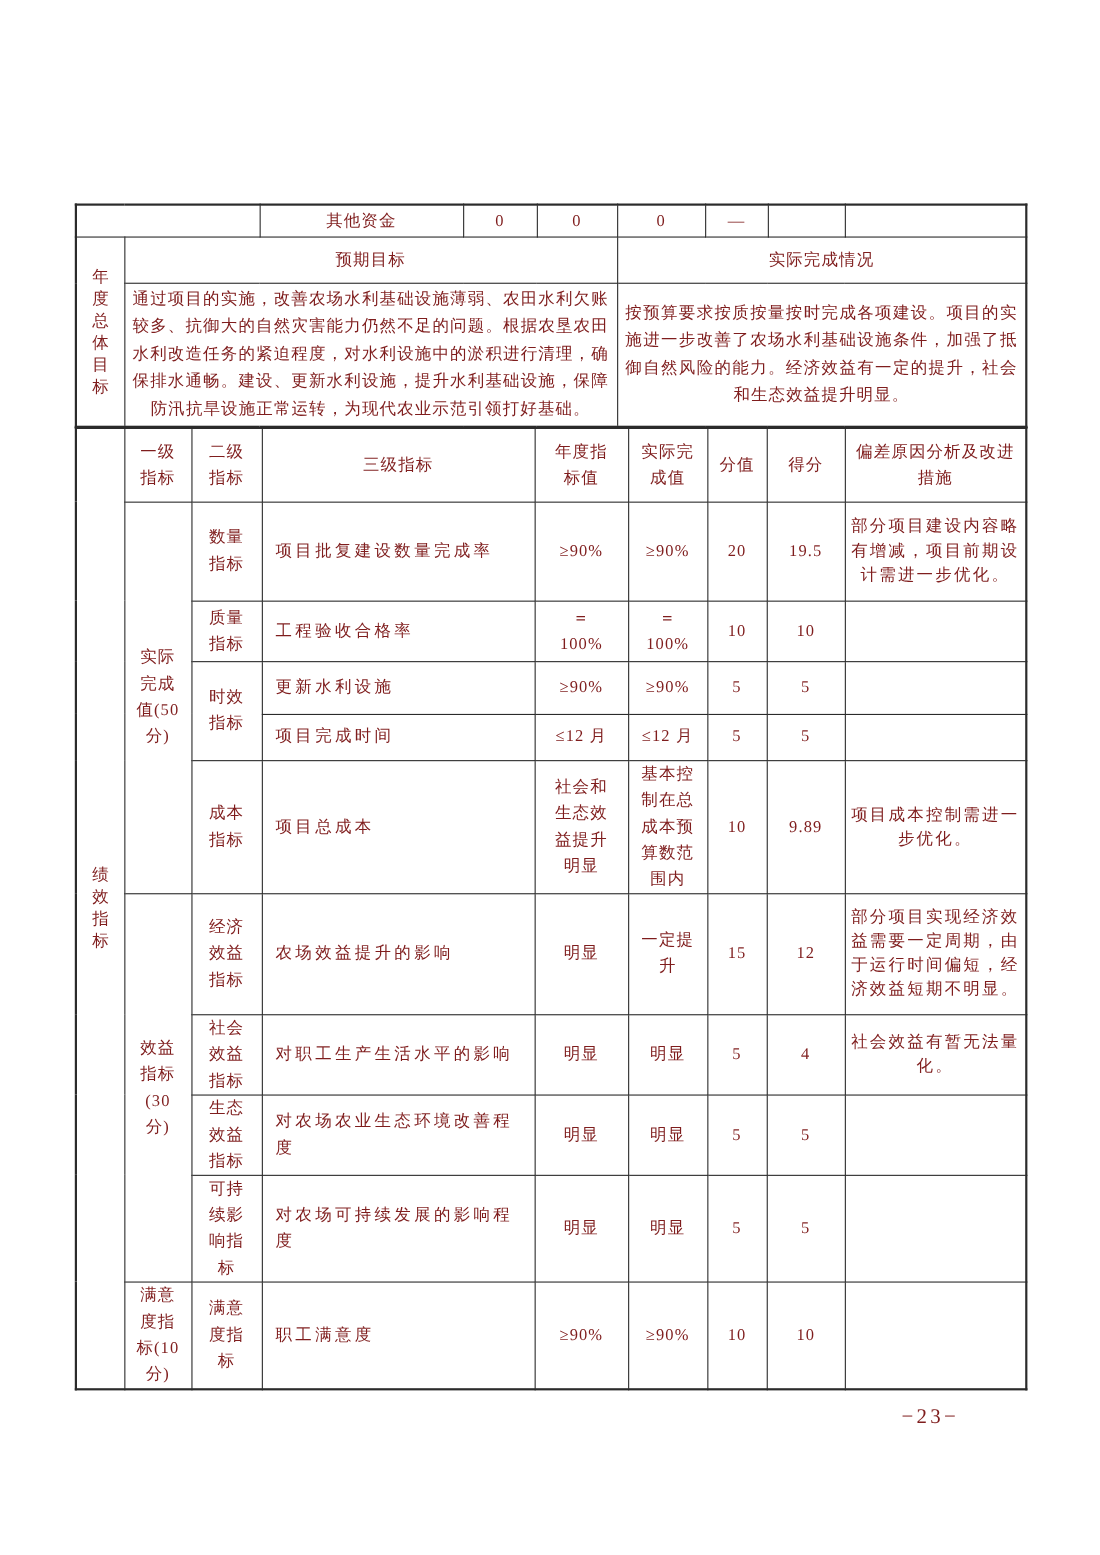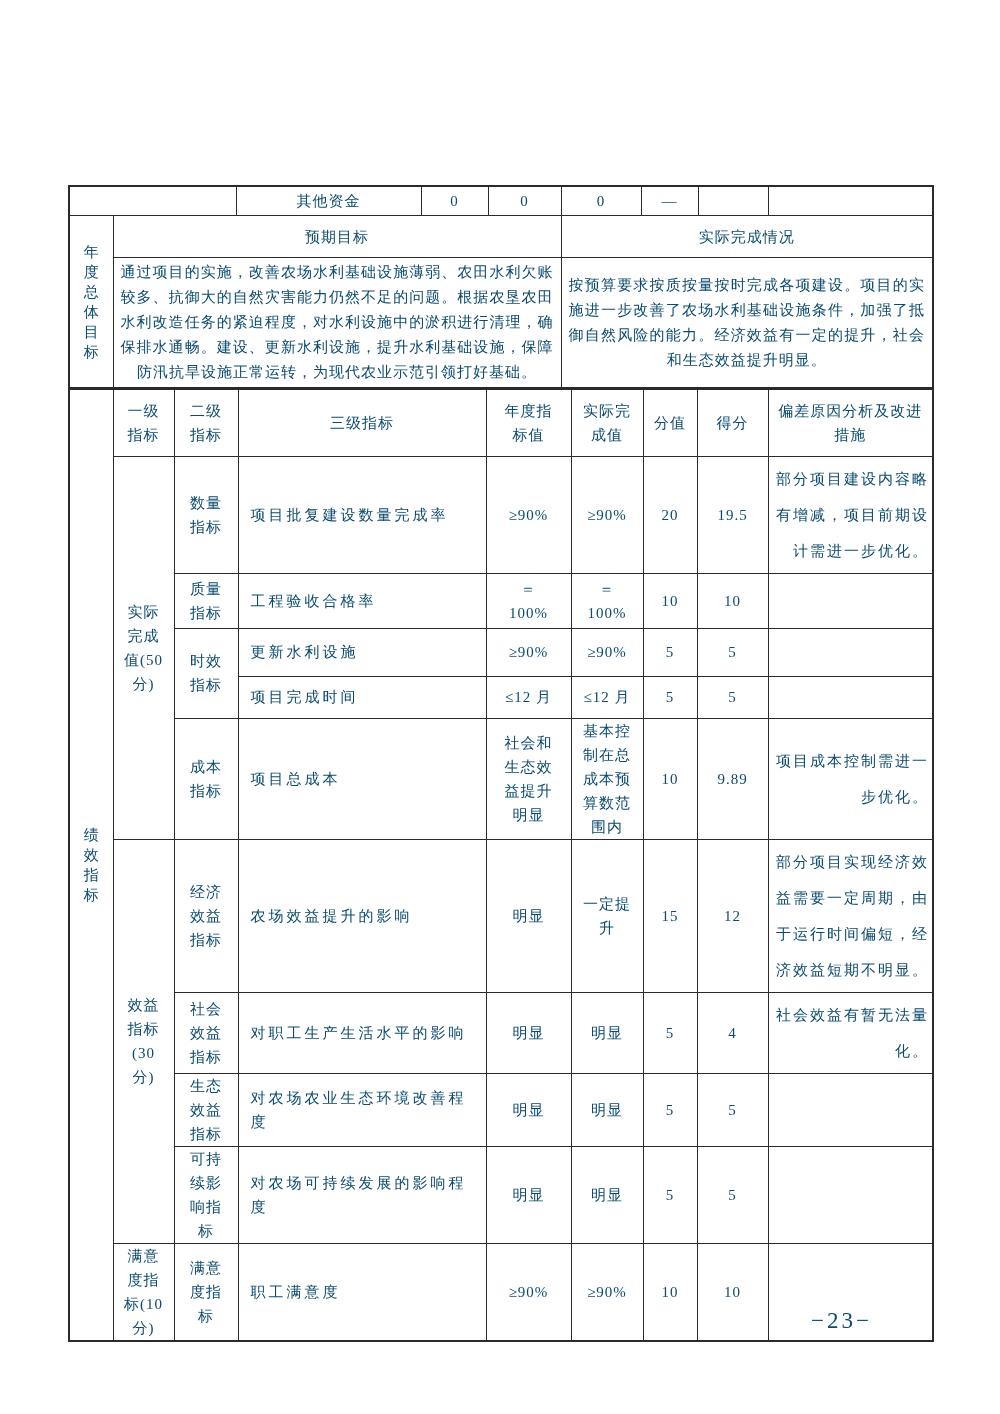--- a/index.html
+++ b/index.html
@@ -2,21 +2,21 @@
 <html><head>
 <meta charset="utf-8">
 <style>
   html,body{margin:0;padding:0;background:#e8e8e8;}
   .page{
     position:relative;
     width:1000px;height:1414px;
     margin:0 auto;
     background:#ffffff;
     font-family:"Liberation Serif","DejaVu Serif",serif;
-    color:#0c4a6e;
+    color:#7f1d1d;
   }
   table{border-collapse:collapse;table-layout:fixed;width:864px;}
   .t1{position:absolute;left:68px;top:185px;border:2px solid #2b2b2b;}
   .t2{position:absolute;left:68px;top:388px;border:2px solid #2b2b2b;}
   td{
     border:1px solid #2b2b2b;
     font-size:15px;line-height:24px;letter-spacing:1px;
     text-align:center;vertical-align:middle;
     padding:2px;overflow:hidden;
   }
@@ -28,25 +28,25 @@
   }
   .para{
     text-align:justify;text-align-last:center;
     padding:2px 7px;line-height:25px;letter-spacing:1px;
   }
   .cellB{padding:0 9px;}
   .cellC{padding:0 10px;}
   .cellD{text-align:left;padding-left:12px;letter-spacing:3px;}
   .cellE{padding:0 15px;}
   .cellF{padding:0 9px;}
-  .cellI{text-align:right;padding:4px 3px;letter-spacing:2px;line-height:36px;margin-left:16px;}
+  .cellI{text-align:center;padding:4px 3px;letter-spacing:2px;line-height:22px;margin-left:16px;}
   .hdr{letter-spacing:1px;}
   .pagenum{
-    position:absolute;top:1308px;right:128px;
-    font-size:23px;letter-spacing:3px;
+    position:absolute;top:1278px;right:128px;
+    font-size:19px;letter-spacing:3px;
   }
 </style>
 </head>
 <body>
 
 <div class="page">
 
   <table class="t1">
     <colgroup>
       <col style="width:44px">

